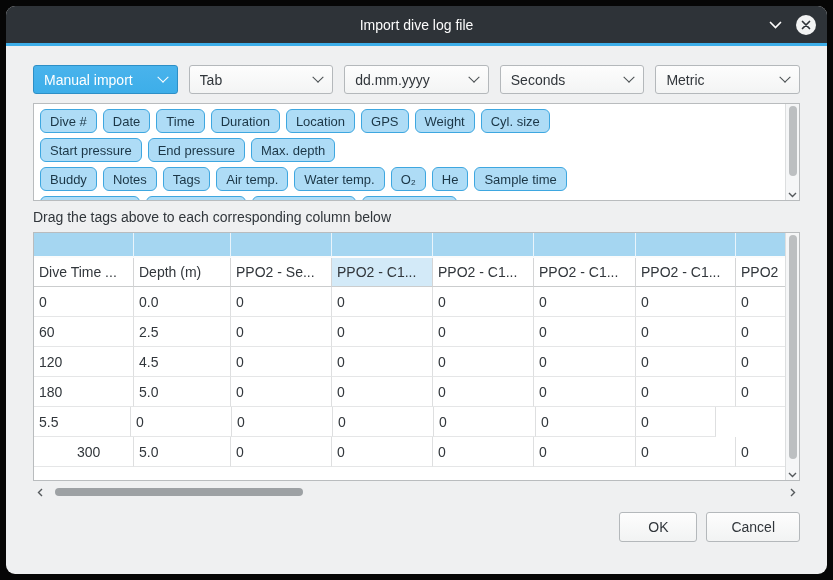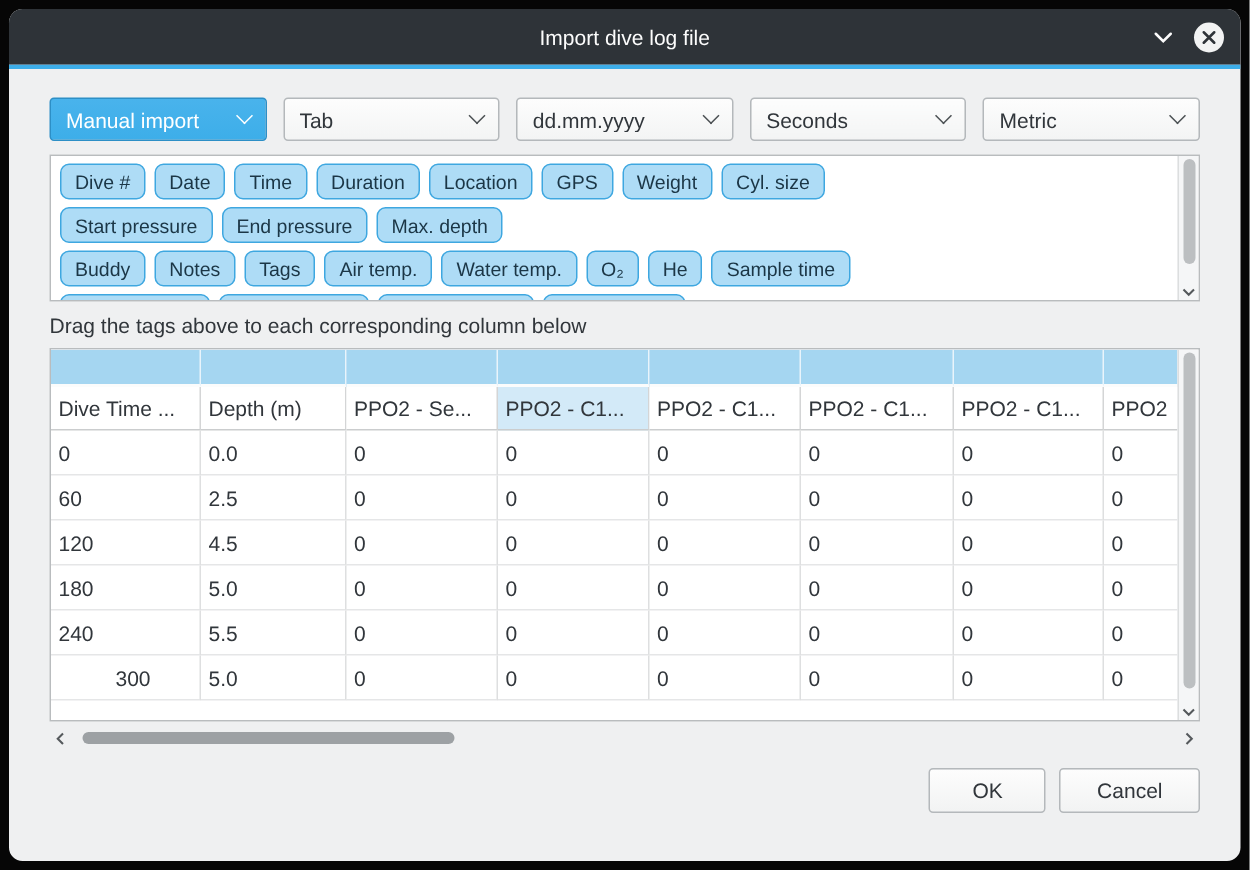--- a/index.html
+++ b/index.html
@@ -277,21 +277,20 @@
               <div class="body-cell" style="width: 100px;">180</div>
               <div class="body-cell" style="width: 97px;">5.0</div>
               <div class="body-cell" style="width: 101px;">0</div>
               <div class="body-cell" style="width: 101px;">0</div>
               <div class="body-cell" style="width: 101px;">0</div>
               <div class="body-cell" style="width: 102px;">0</div>
               <div class="body-cell" style="width: 100px;">0</div>
               <div class="body-cell" style="width: 80px;">0</div>
             </div>
             <div class="t-row">
-              <div class="body-cell" style="width: 100px;">240</div>
               <div class="body-cell" style="width: 97px;">5.5</div>
               <div class="body-cell" style="width: 101px;">0</div>
               <div class="body-cell" style="width: 101px;">0</div>
               <div class="body-cell" style="width: 101px;">0</div>
               <div class="body-cell" style="width: 102px;">0</div>
               <div class="body-cell" style="width: 100px;">0</div>
               <div class="body-cell" style="width: 80px;">0</div>
             </div>
             <div class="t-row">
               <div class="body-cell" style="width: 100px; padding-left: 43px;">300</div>

